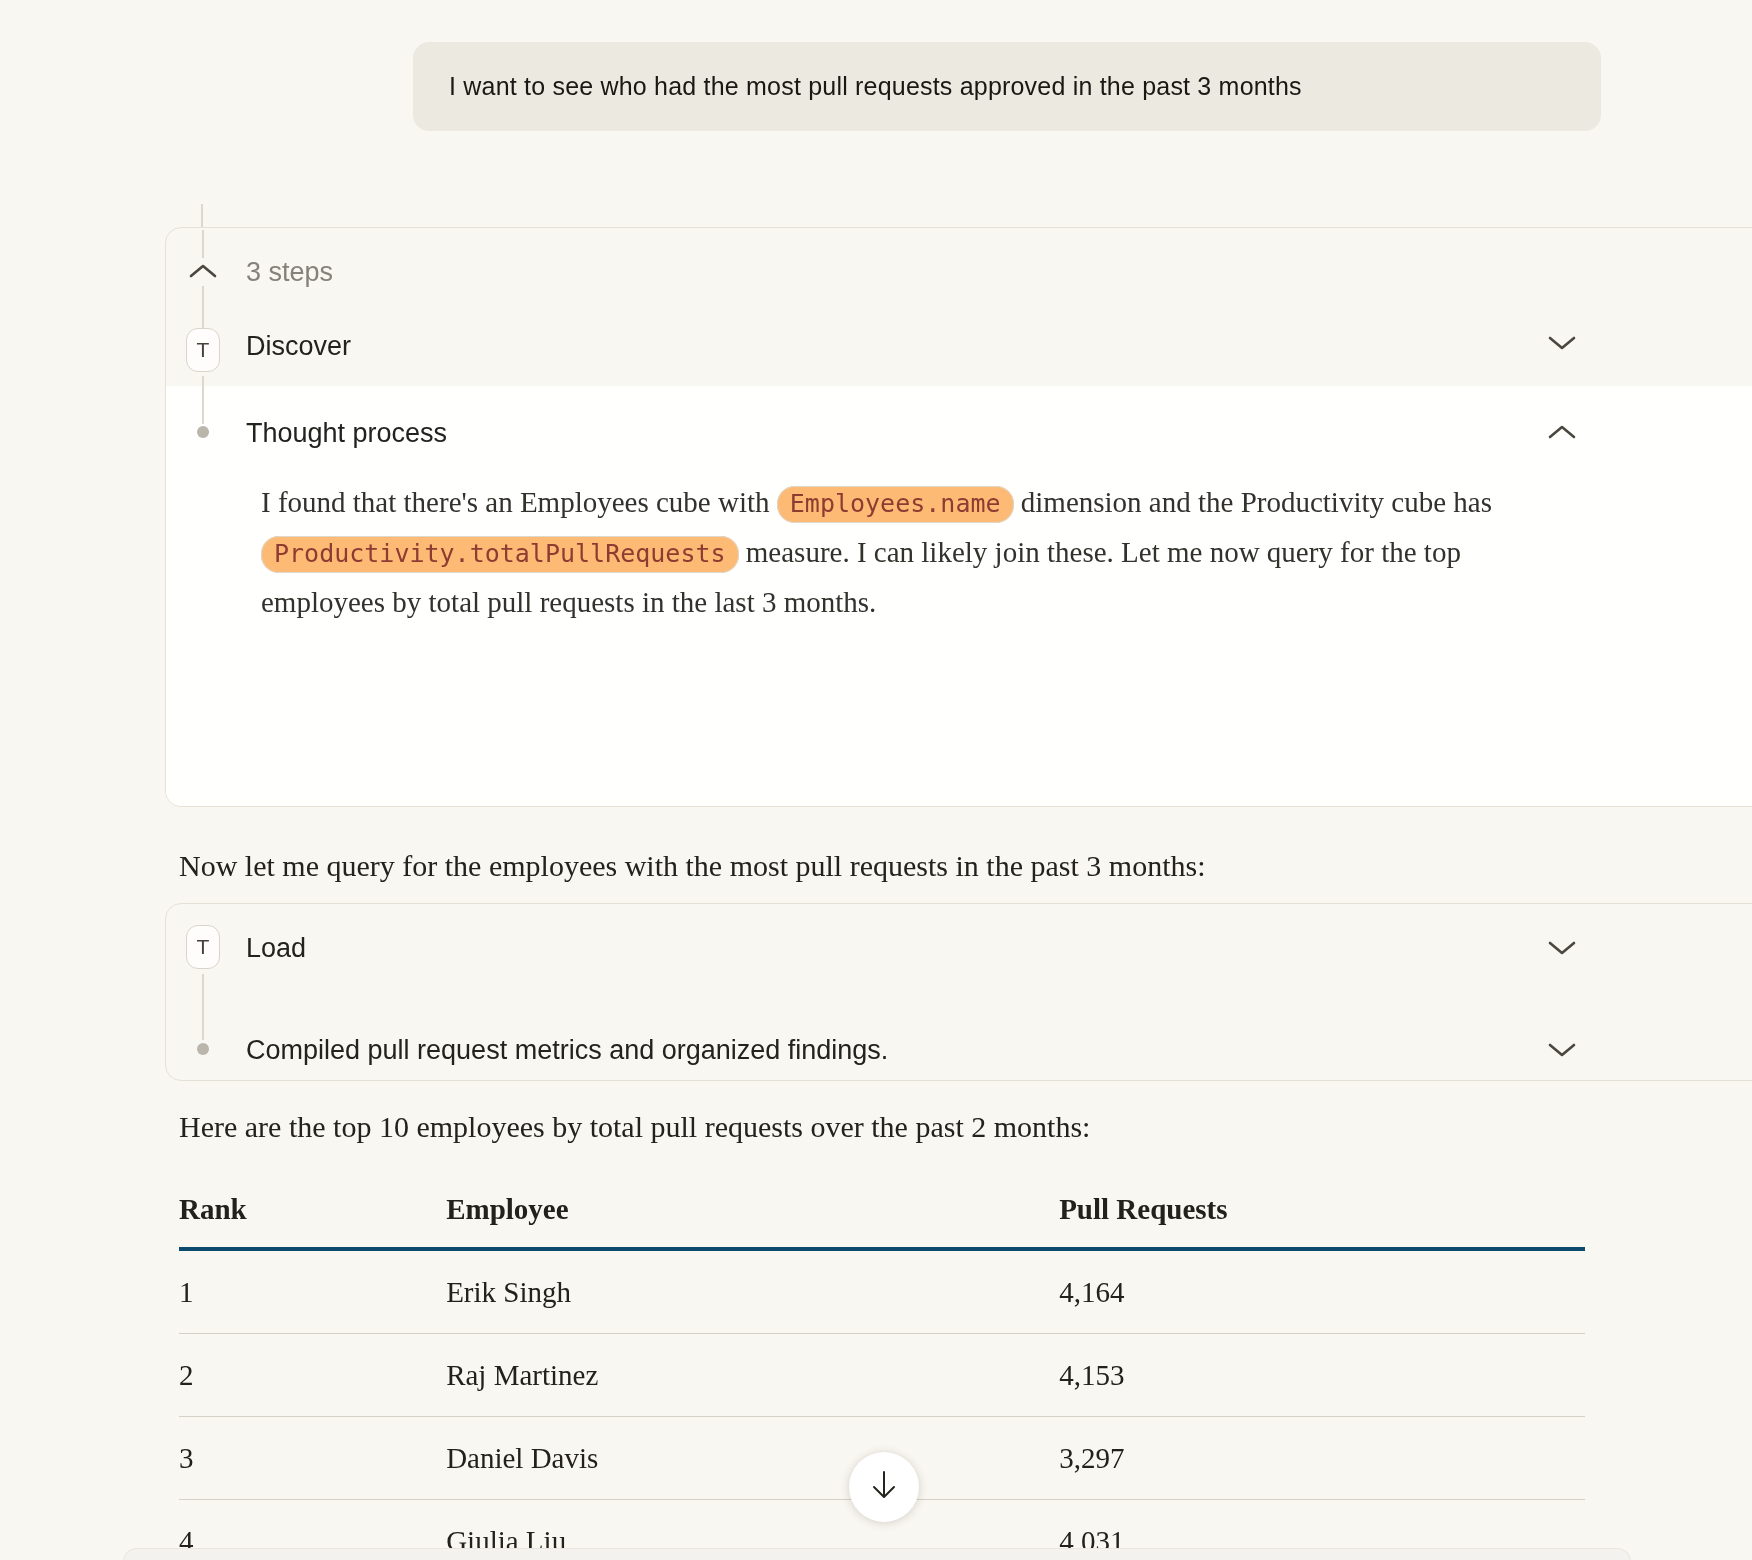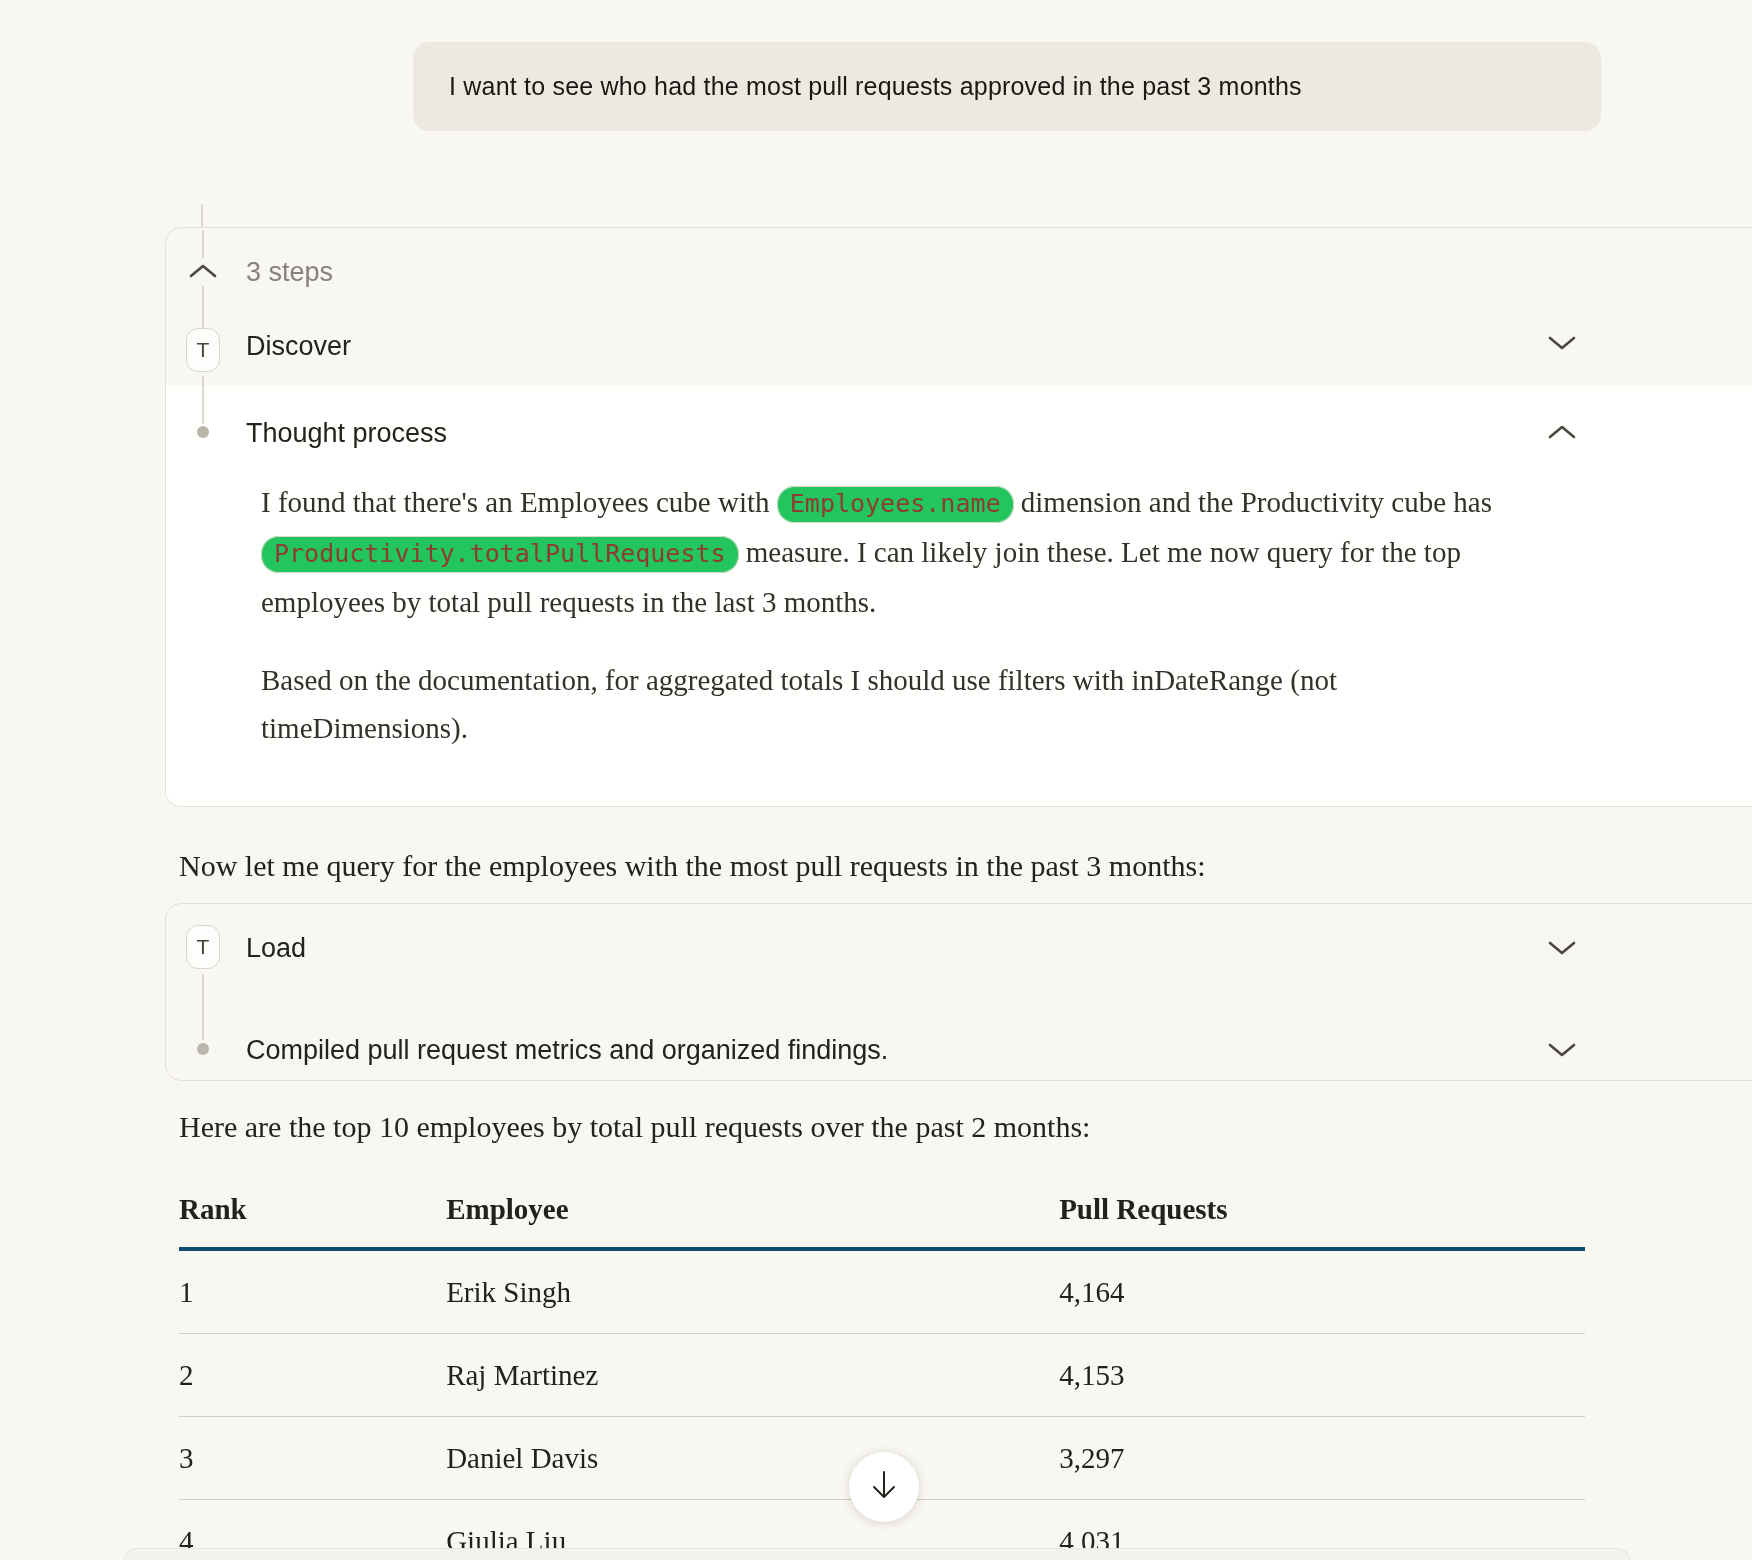--- a/index.html
+++ b/index.html
@@ -53,21 +53,21 @@
   
   .thought-body{
     position:absolute;left:95px;top:250px;width:1250px;
     font-family:"Liberation Serif","DejaVu Serif",serif;
     font-size:29px;line-height:48px;color:#33312b;
   }
   .thought-body p{margin:0;}
   .thought-body p + p{margin-top:30px;}
   .pill{
     font-family:"DejaVu Sans Mono","Liberation Mono",monospace;
-    font-size:25px;color:#8e3b32;background:#22c55e;
+    font-size:25px;color:#8e3b32;background:#fdba74;
     border:1.5px solid #ddd9cd;border-radius:18px;
     padding:2px 12px 4px;white-space:nowrap;
   }
 
   
   .lead{position:absolute;left:179px;font-family:"Liberation Serif","DejaVu Serif",serif;
     font-size:30px;color:#23221c;}
   .lead1{top:849px;text-align:right;}
   .lead2{top:1110px;}
 
@@ -139,21 +139,20 @@
   <div class="dot" style="top:198px;"></div>
   <div class="lbl" style="top:205px;">Thought process</div>
   <div class="chev chev-right" style="top:196px;">
     <svg width="28" height="16" viewBox="0 0 28 16" fill="none">
         <path d="M2 13 L14 3 L26 13" stroke="#4a473f" stroke-width="2.6" stroke-linecap="round" stroke-linejoin="round"></path>
       </svg>
   </div>
 
   <div class="thought-body">
     <p><span>I found that there's an Employees cube with </span><code class="pill">Employees.name</code><span> dimension and the Productivity cube has </span><code class="pill">Productivity.totalPullRequests</code><span> measure. I can likely join these. Let me now query for the top employees by total pull requests in the last 3 months.</span></p>
-    <p><span>Based on the documentation, for aggregated totals I should use filters with inDateRange (not timeDimensions).</span></p>
   </div>
 </div>
 
 <div class="lead lead1">Now let me query for the employees with the most pull requests in the past 3 months:</div>
 
 <div class="panel panel2">
   <div class="vline v-d"></div>
 
   <div class="tbox" style="top:21px;">
     <span>T</span>

